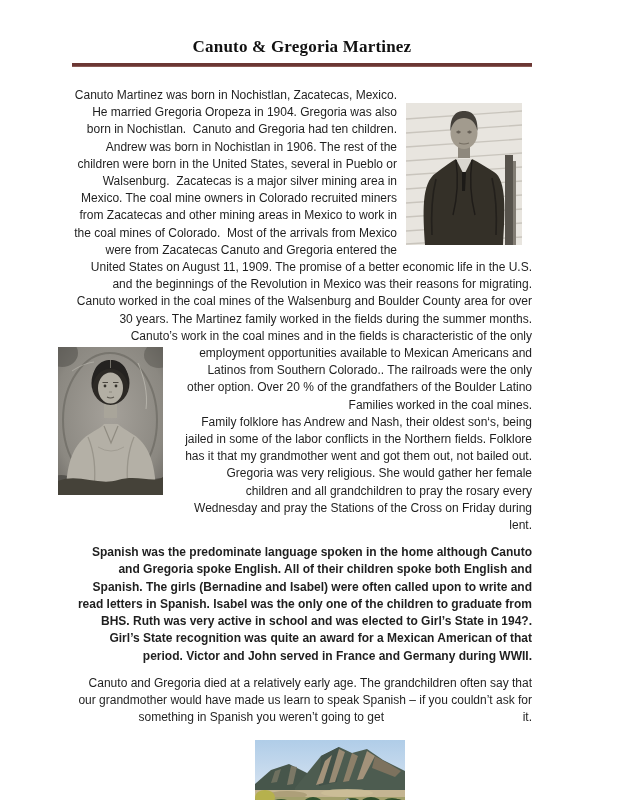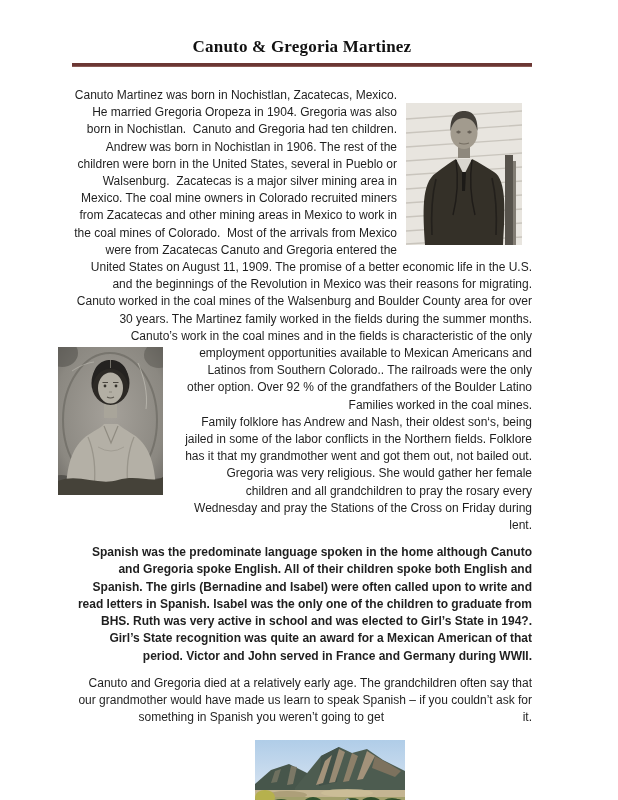--- a/index.html
+++ b/index.html
@@ -144,21 +144,21 @@
         <circle cx="47" cy="39" r="1.4" fill="#35322c"></circle>
         <circle cx="58" cy="39" r="1.4" fill="#35322c"></circle>
         <path d="M44.5,35.5 L50,35.5 M55,35.5 L60.5,35.5" stroke="#4a463f" stroke-width="1"></path>
         <path d="M51,45 L54,45" stroke="#8d897f" stroke-width="1"></path>
         <path d="M49,50 Q52.5,52 56,50" stroke="#5a564e" stroke-width="1.1" fill="none"></path>
         <path d="M0,134 C20,126 40,139 60,133 C80,127 95,137 105,130 L105,148 L0,148 Z" fill="#454239"></path>
         <path d="M80,16 C86,30 90,46 88,62" stroke="#d6d3ca" stroke-width="1" fill="none" opacity="0.5"></path>
         <path d="M14,24 C20,20 28,16 36,15" stroke="#cfccc3" stroke-width="1" fill="none" opacity="0.45"></path>
       </svg>
     </span>
-    <span>Americans and Latinos from Southern Colorado.. The railroads were the only other option. Over 92 % of the grandfathers of the Boulder Latino Families worked in the coal mines.</span><br>
+    <span>Americans and Latinos from Southern Colorado.. The railroads were the only other option. Over 20 % of the grandfathers of the Boulder Latino Families worked in the coal mines.</span><br>
     <span>Family folklore has Andrew and Nash, their oldest son‘s, being jailed in some of the labor conflicts in the Northern fields. Folklore has it that my grandmother went and got them out, not bailed out. Gregoria was very religious. She would gather her female children and all grandchildren to pray the rosary every Wednesday and pray the Stations of the Cross on Friday during lent.</span>
   </p>
 
   <p class="p2">Spanish was the predominate language spoken in the home although Canuto and Gregoria spoke English. All of their children spoke both English and Spanish. The girls (Bernadine and Isabel) were often called upon to write and read letters in Spanish. Isabel was the only one of the children to graduate from BHS. Ruth was very active in school and was elected to Girl’s State in 194?. Girl’s State recognition was quite an award for a Mexican American of that period. Victor and John served in France and Germany during WWII.</p>
 
   <p class="p3">
     <span>Canuto and Gregoria died at a relatively early age. The grandchildren often say that our grandmother would have made us learn to speak Spanish – if you couldn’t ask for something in Spanish you weren’t going to get</span>
     <span class="gap-spacer"></span>
     <span>it.</span>
   </p>

